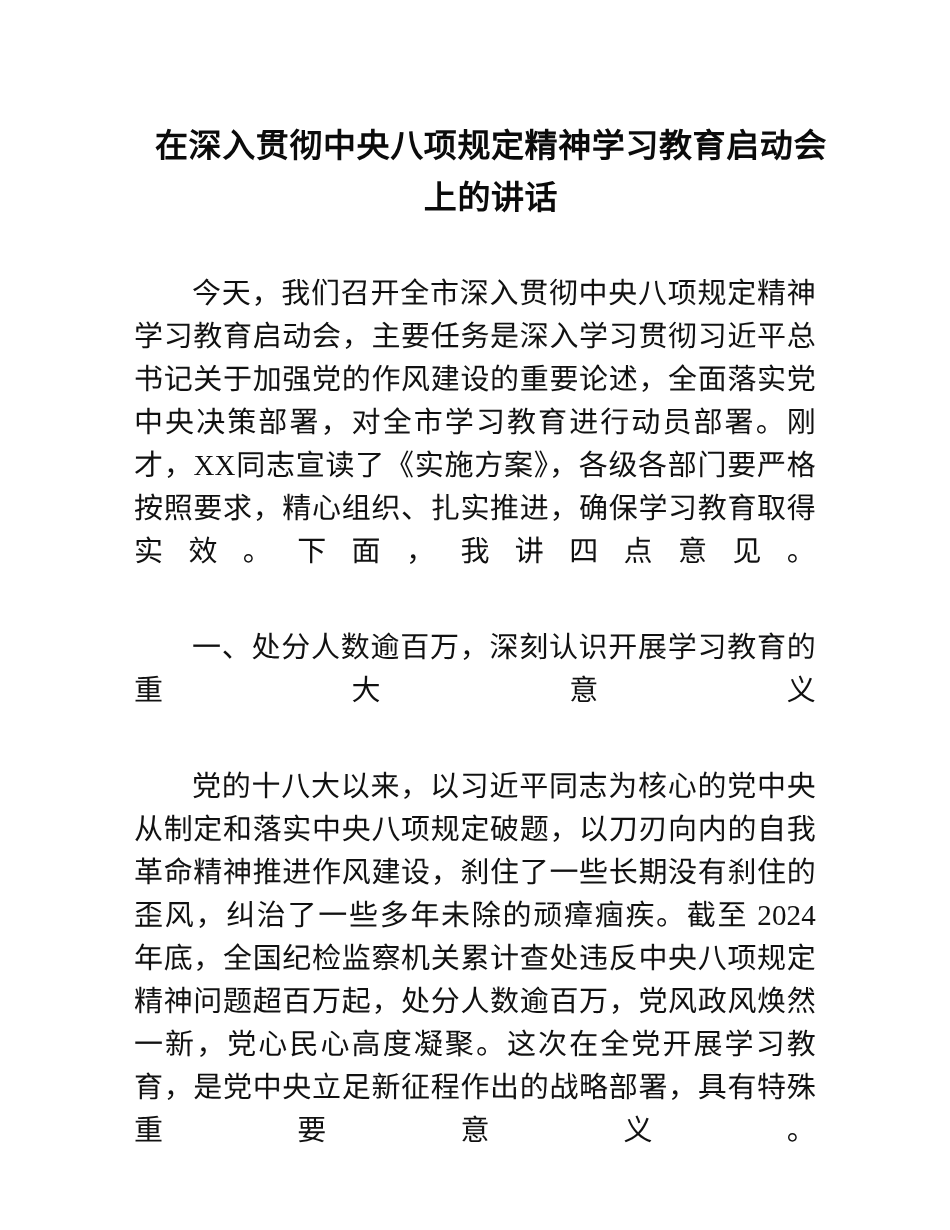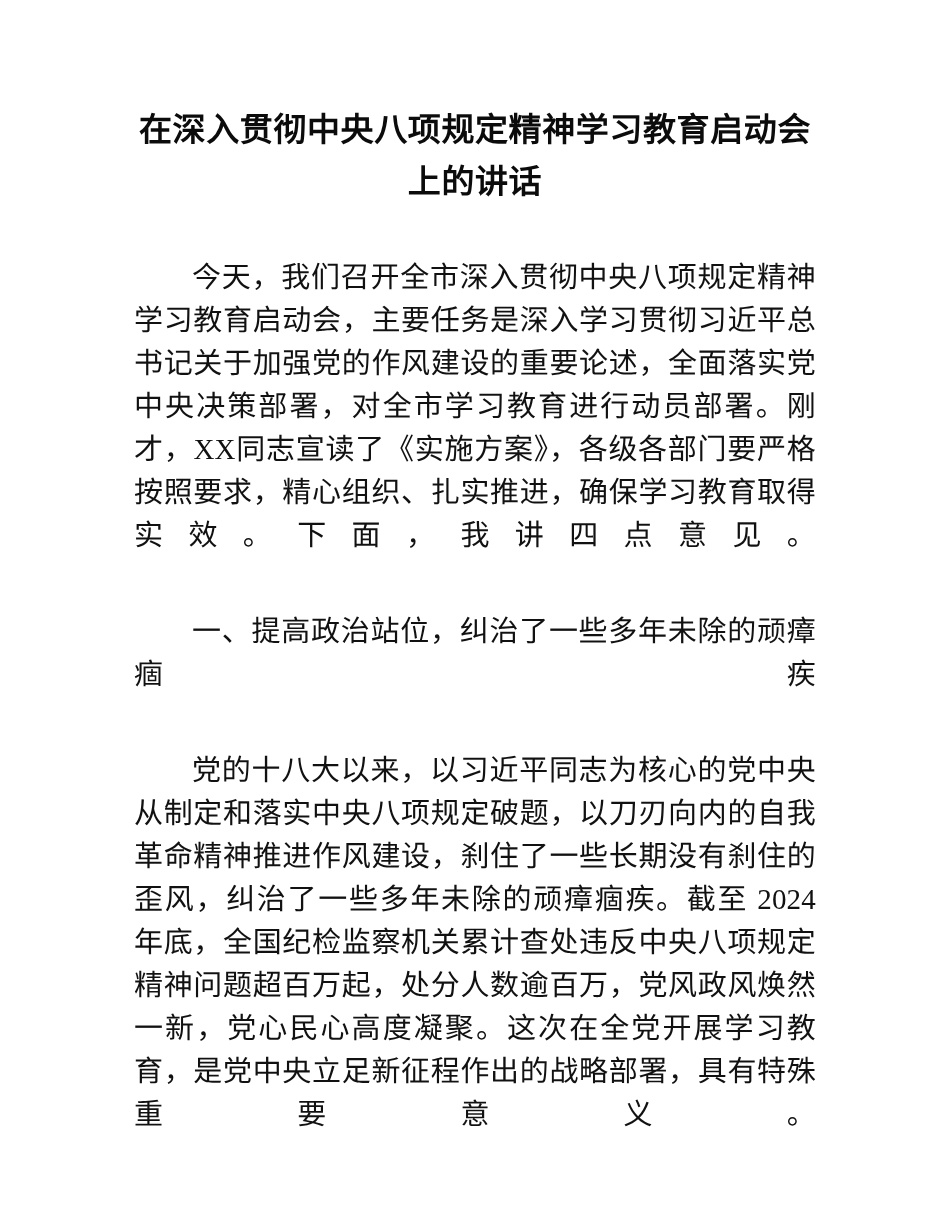--- a/index.html
+++ b/index.html
@@ -28,21 +28,21 @@
 
   .content {
     position: absolute;
     left: 134px;
     top: 0;
     width: 682px;
   }
 
   
   .doc-title {
-    margin: 0;
+    margin: 16px;
     padding: 0;
     font-family: "DejaVu Sans", "Liberation Sans", sans-serif;
     font-weight: 700;
     font-size: 33px;
     line-height: 52px;
     letter-spacing: 0.6px;
     text-align: center;
     color: #0b0b0b;
     padding-top: 104px;
     width: 682px;
@@ -100,19 +100,19 @@
 <div class="page">
   <div class="content">
 
     <h1 class="doc-title">在深入贯彻中央八项规定精神学习教育启动会上的讲话</h1>
 
     <div class="body-block">
 
 
       <p class="para">今天，我们召开全市深入贯彻中央八项规定精神学习教育启动会，主要任务是深入学习贯彻习近平总书记关于加强党的作风建设的重要论述，全面落实党中央决策部署，对全市学习教育进行动员部署。刚才，XX同志宣读了《实施方案》，各级各部门要严格按照要求，精心组织、扎实推进，确保学习教育取得实效。下面，我讲四点意见。</p>
 
-      <p class="para section-heading heading-gap">一、提高政治站位，纠治了一些多年未除的顽瘴痼疾</p>
+      <p class="para section-heading heading-gap">一、处分人数逾百万，深刻认识开展学习教育的重大意义</p>
 
       <p class="para after-heading">党的十八大以来，以习近平同志为核心的党中央从制定和落实中央八项规定破题，以刀刃向内的自我革命精神推进作风建设，刹住了一些长期没有刹住的歪风，纠治了一些多年未除的顽瘴痼疾。截至 2024 年底，全国纪检监察机关累计查处违反中央八项规定精神问题超百万起，处分人数逾百万，党风政风焕然一新，党心民心高度凝聚。这次在全党开展学习教育，是党中央立足新征程作出的战略部署，具有特殊重要意义。</p>
 
     </div>
   </div>
 </div>
 
 </body></html>

